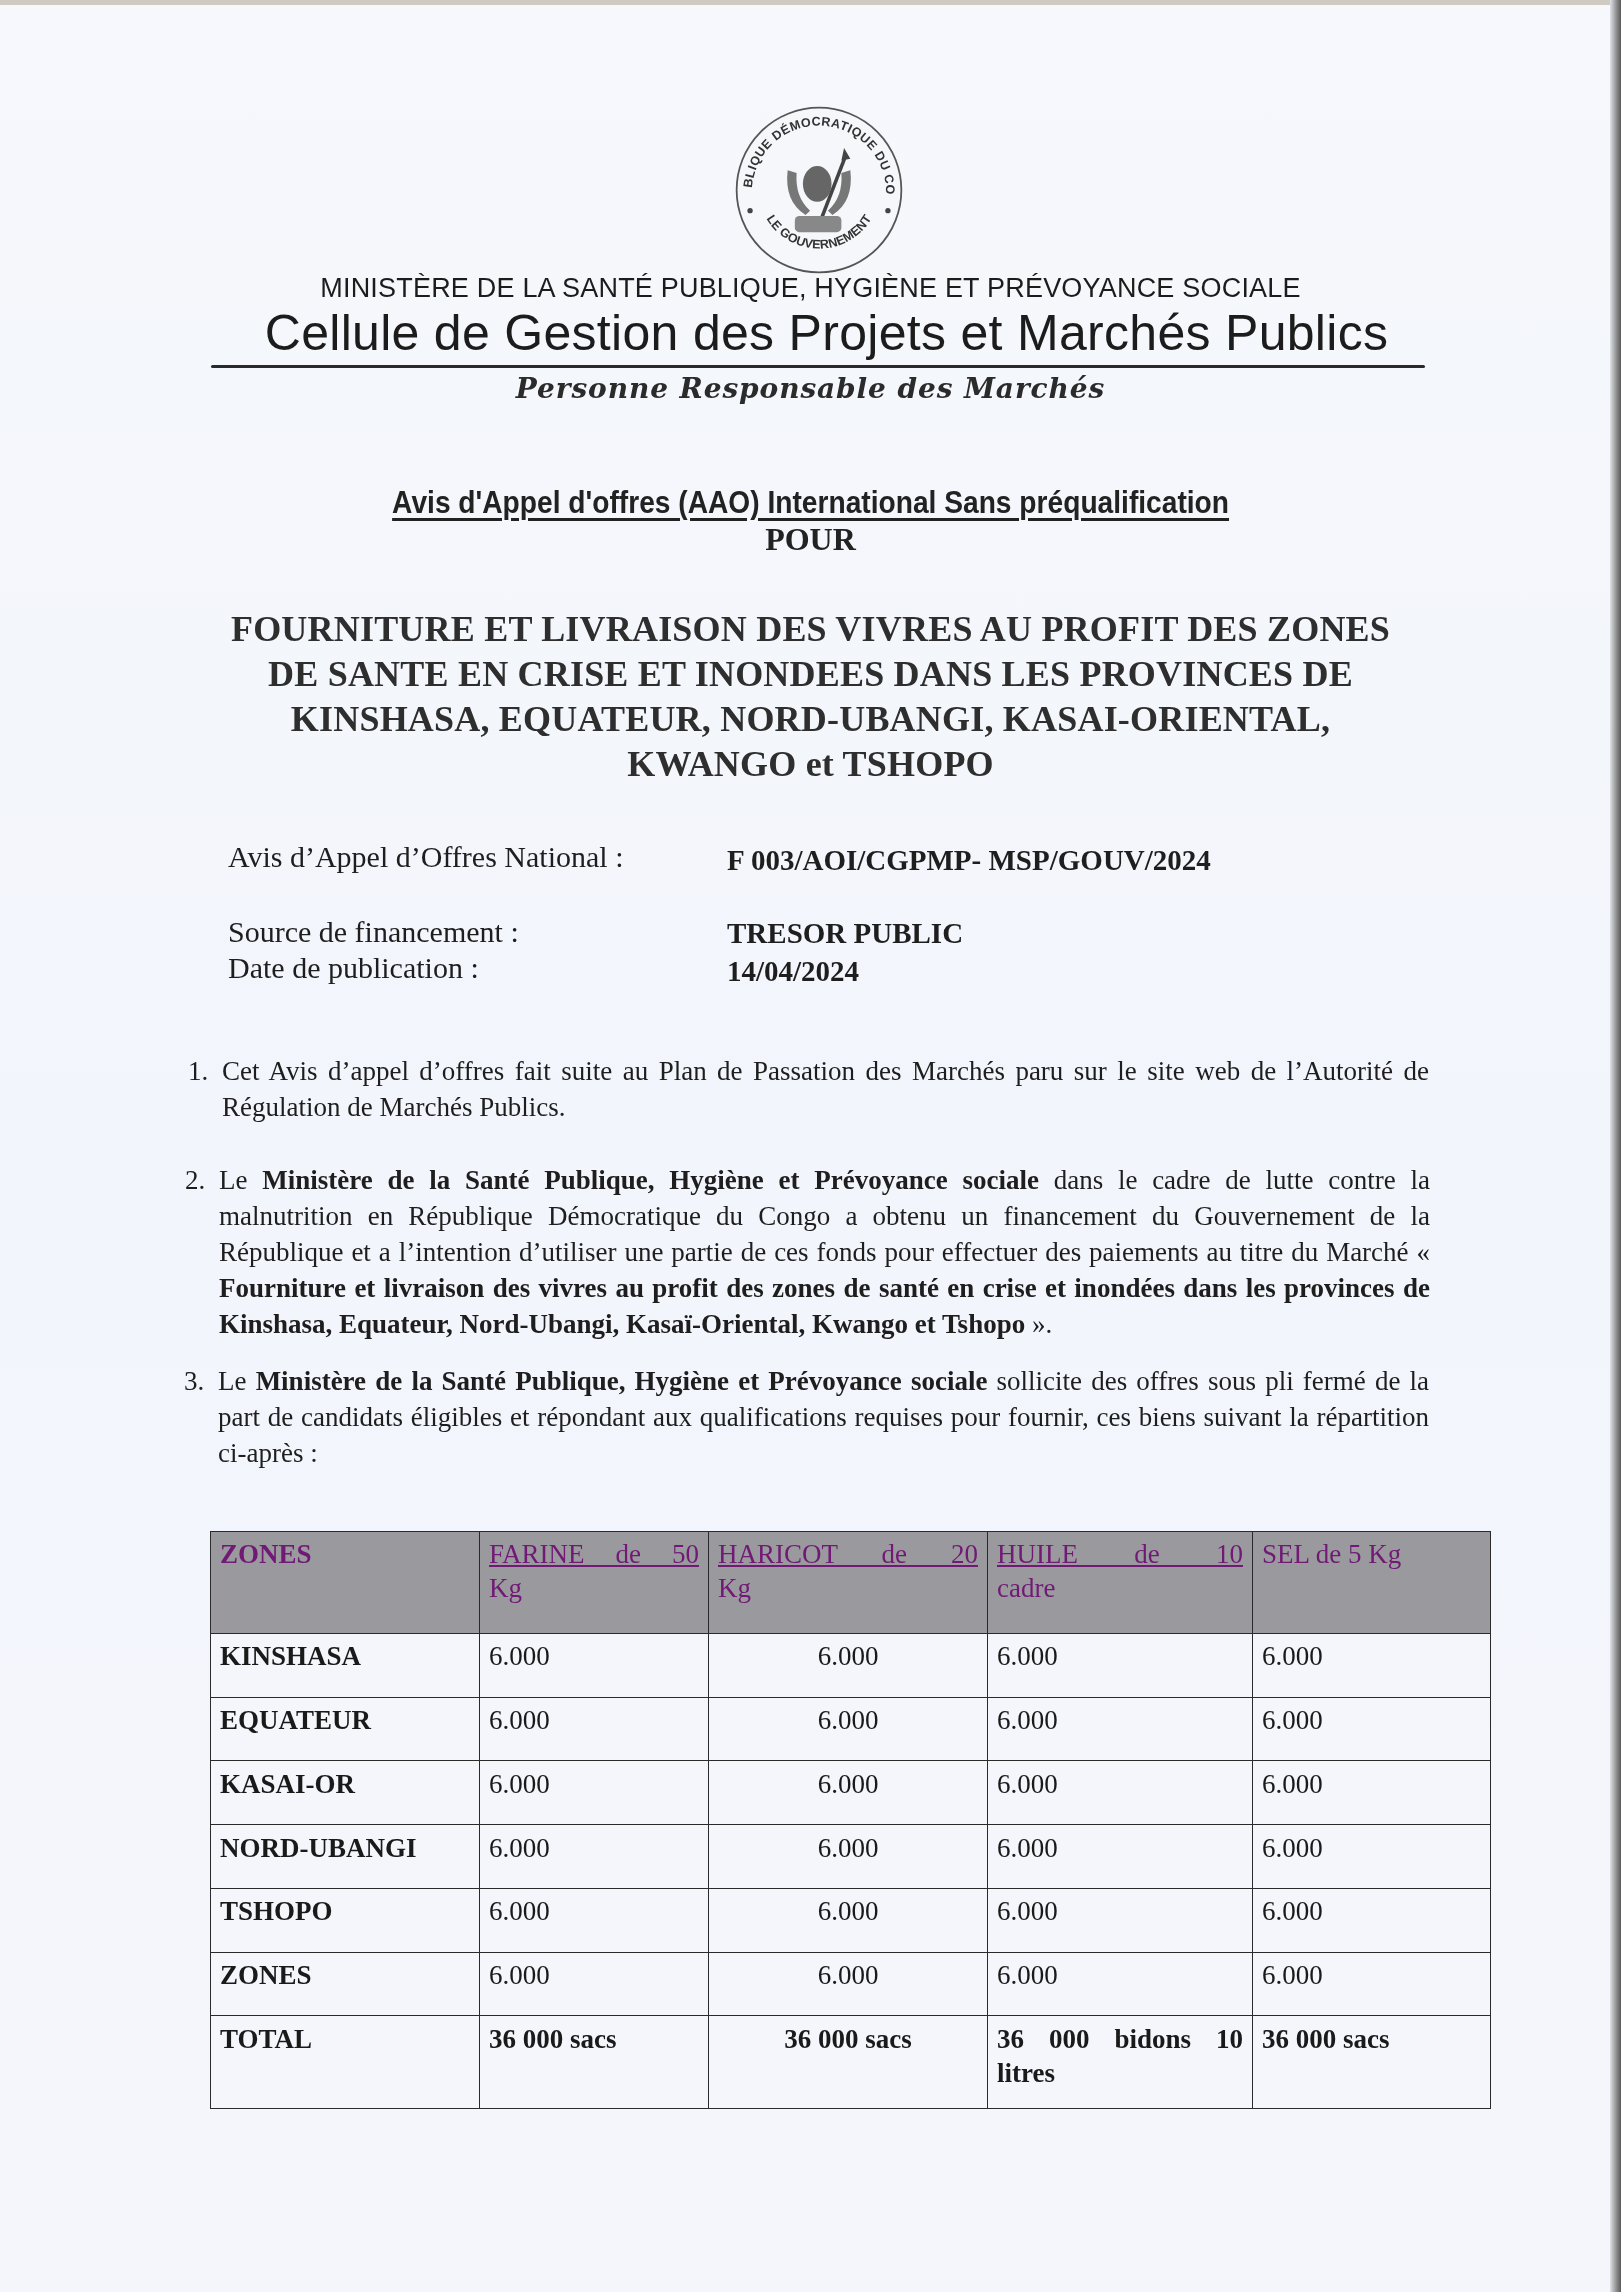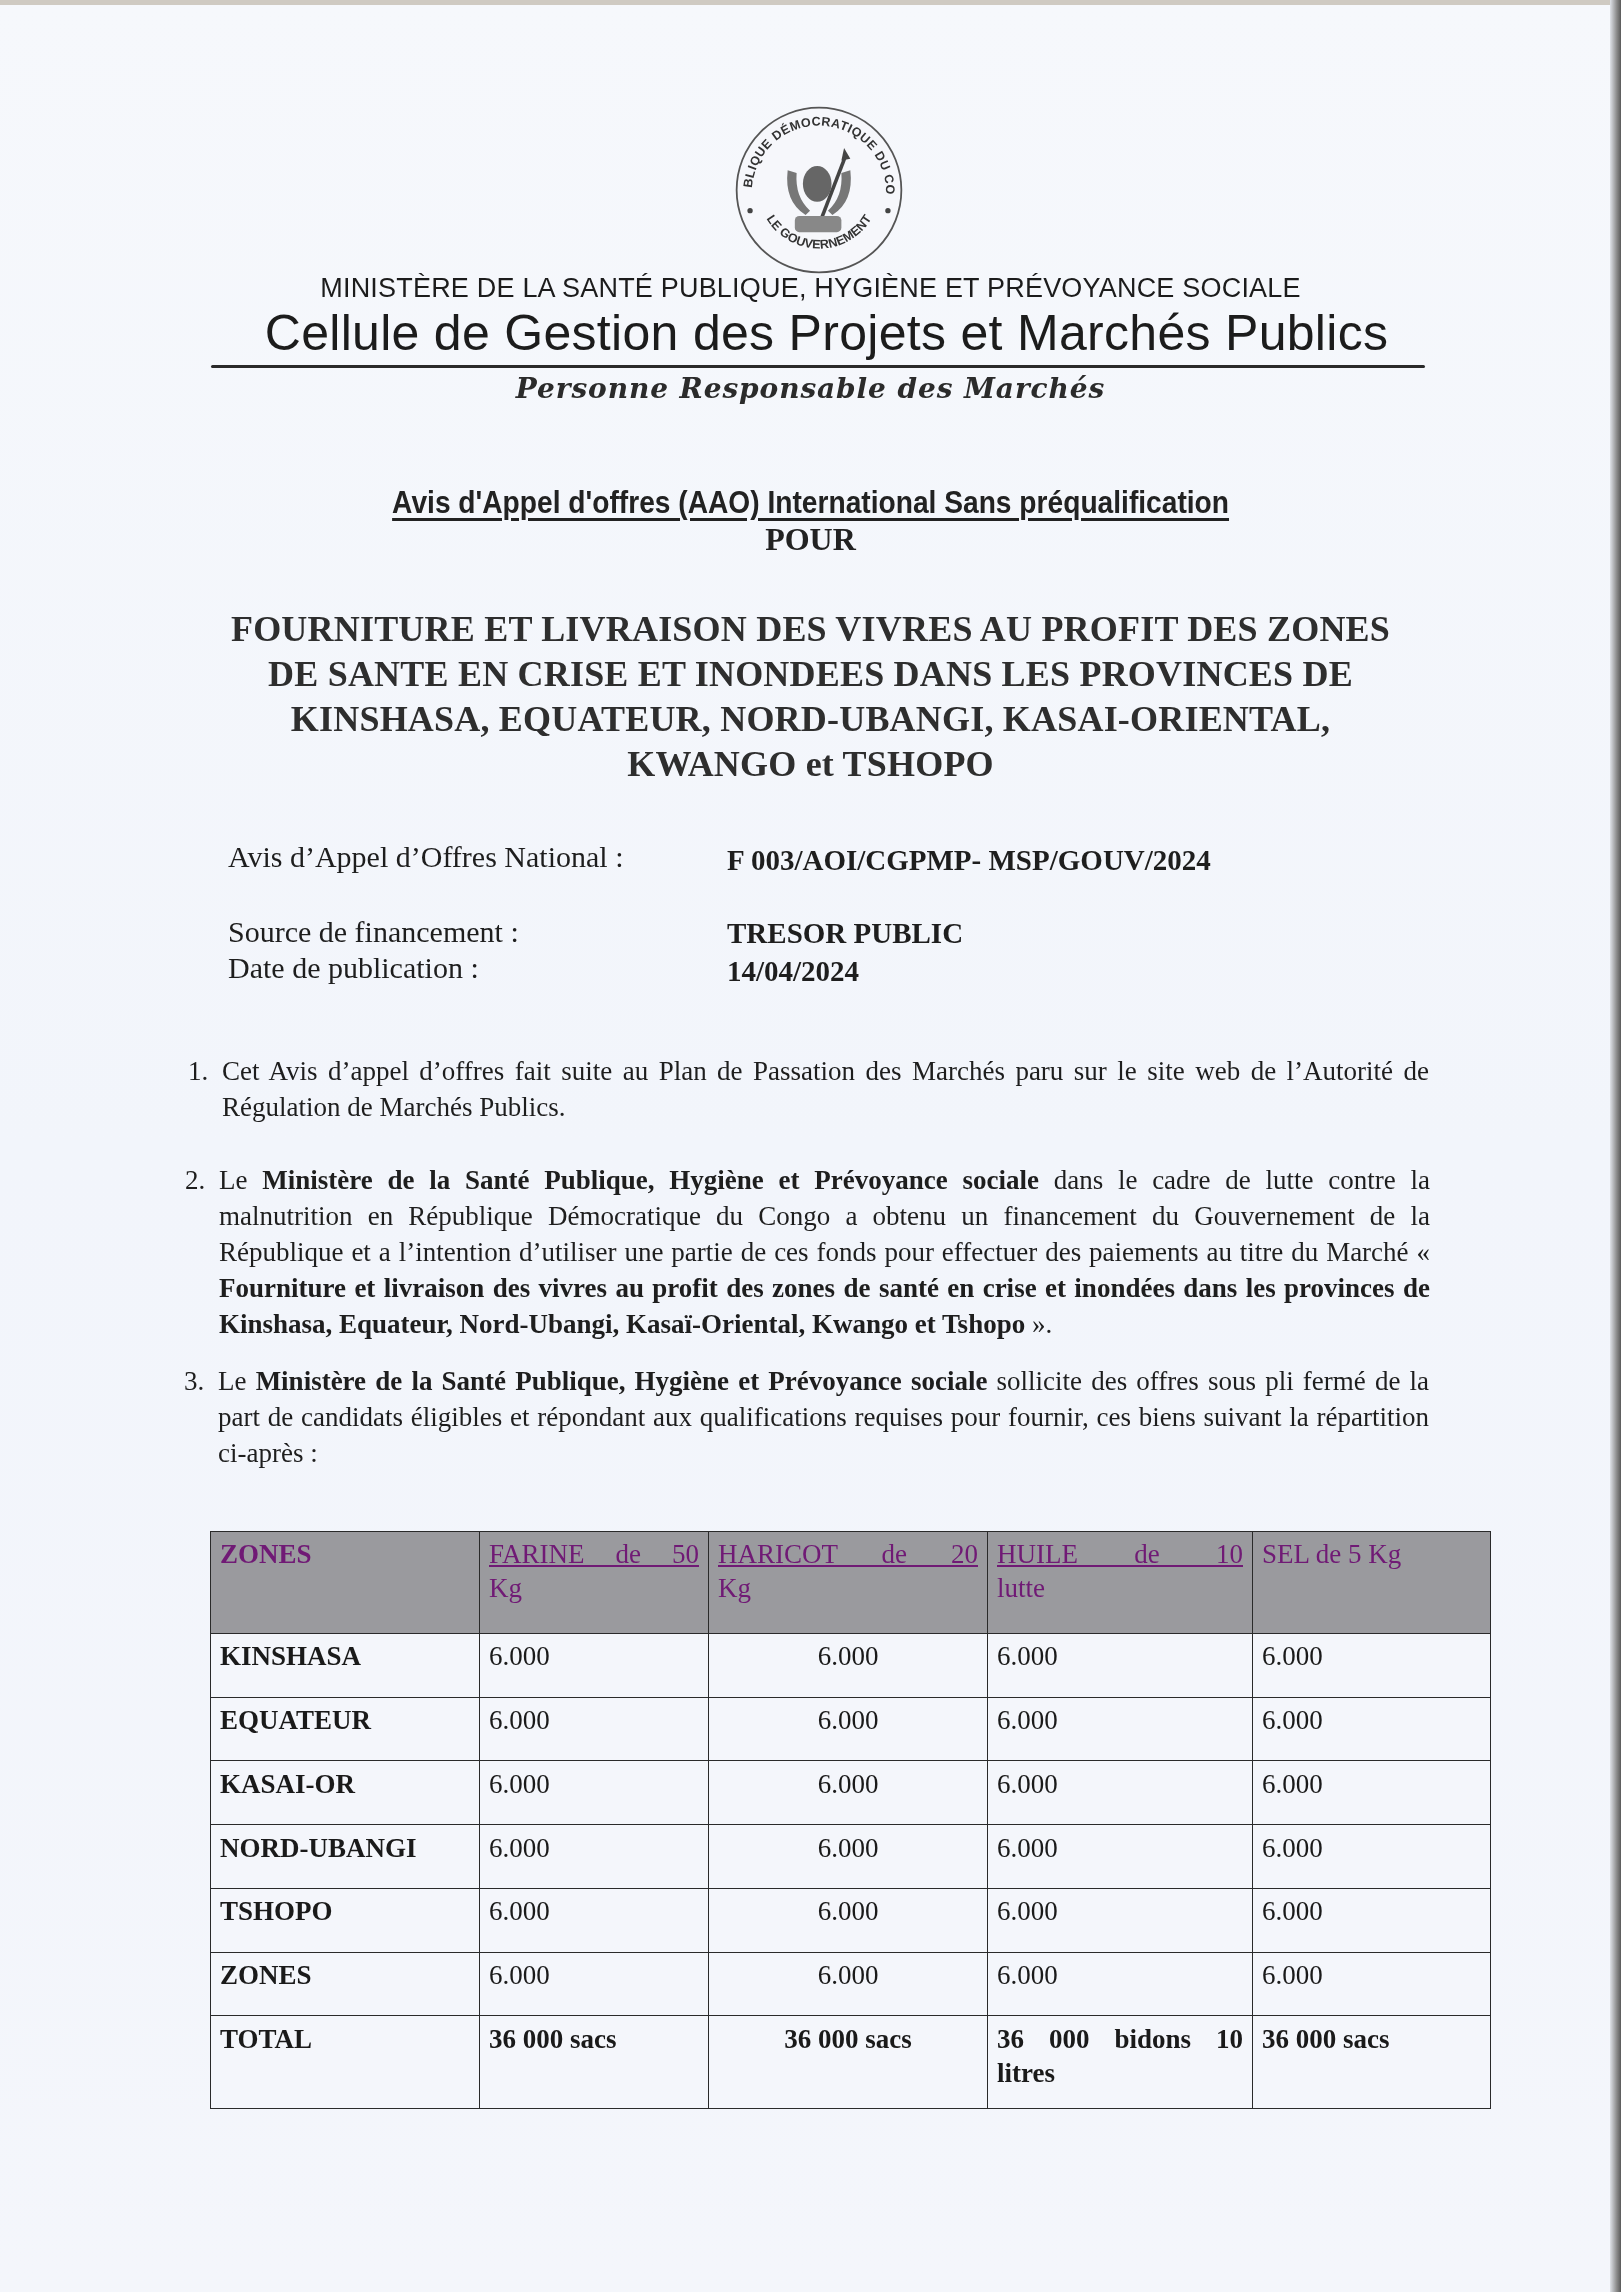--- a/index.html
+++ b/index.html
@@ -173,21 +173,21 @@
         <col style="width:229px">
         <col style="width:279px">
         <col style="width:265px">
         <col style="width:238px">
     </colgroup>
     <thead>
       <tr>
         <th class="zones-h">ZONES</th>
         <th><span class="just">FARINE de 50</span><span>Kg</span></th>
         <th><span class="just">HARICOT de 20</span><span>Kg</span></th>
-        <th><span class="just">HUILE de 10</span><span>lutte</span></th>
+        <th><span class="just">HUILE de 10</span><span>cadre</span></th>
         <th>SEL de 5 Kg</th>
       </tr>
     </thead>
     <tbody>
       <tr>
         <td class="zone">KINSHASA</td>
         <td>6.000</td>
         <td class="center">6.000</td>
         <td>6.000</td>
         <td>6.000</td>

